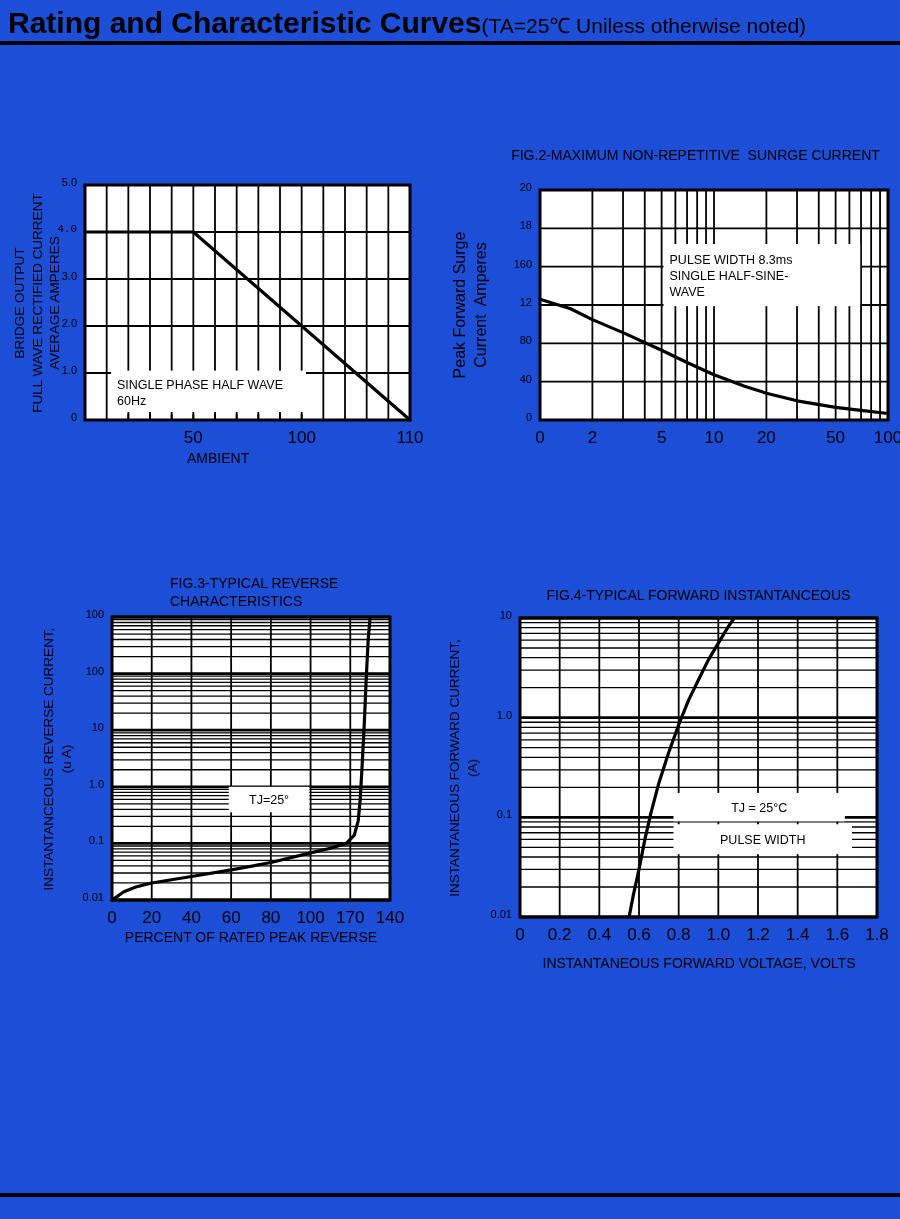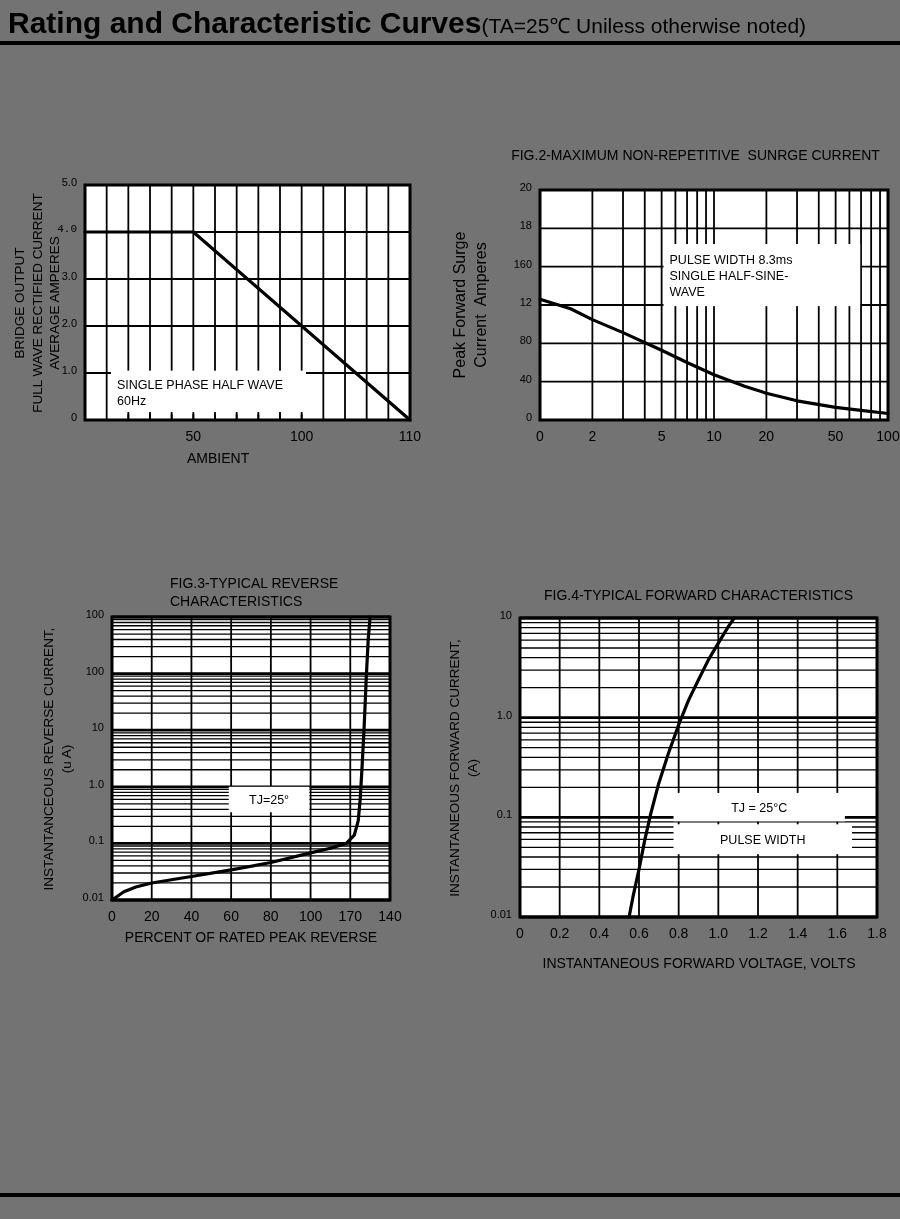--- a/index.html
+++ b/index.html
@@ -1,29 +1,29 @@
 <!DOCTYPE html>
 <html><head>
 <meta charset="utf-8">
 <style>
   html,body{margin:0;padding:0;background:#fff;}
-  #page{position:relative;width:900px;height:1219px;background:#737373;overflow:hidden;
+  #page{position:relative;width:900px;height:1219px;background:#1d4ed8;overflow:hidden;
         font-family:"Liberation Sans", sans-serif;color:#000;}
   .hdr{position:absolute;left:8px;top:6px;white-space:nowrap;}
   .hdr-main{font-size:30px;font-weight:bold;letter-spacing:0px;}
   .hdr-paren{font-size:21px;font-weight:normal;}
   .rule{position:absolute;left:0;width:900px;height:4px;background:#000;}
   .rule-top{top:41px;}
   .rule-bottom{top:1193px;}
   .fig-title{position:absolute;font-size:14px;line-height:1.3;white-space:pre-wrap;}
   .xlab{position:absolute;font-size:14px;white-space:pre-wrap;}
   .ylab{position:absolute;text-align:center;line-height:1.3;white-space:pre-wrap;
         transform:translate(-50%,-50%) rotate(-90deg);}
   .plot{position:absolute;overflow:visible;}
-  .xtick{position:absolute;width:56px;text-align:center;font-size:14px;}
+  .xtick{position:absolute;width:56px;text-align:center;font-size:17px;}
   .ytick{position:absolute;width:50px;text-align:right;font-size:11px;}
 </style>
 </head>
 <body>
 
 <div id="page">
   <div class="hdr"><span class="hdr-main">Rating and Characteristic Curves</span><span class="hdr-paren">(TA=25℃ Uniless otherwise noted)</span></div>
   <div class="rule rule-top"></div>
 
   <div class="ylab" id="fig1-ylab" style="left: 37px; top: 302.5px; width: 305px; font-size: 13.5px;">BRIDGE OUTPUT
@@ -169,21 +169,21 @@
       <line x1="0" y1="5.485106736256" x2="278" y2="5.485106736256" stroke="#000" stroke-width="1.3"></line>
       <line x1="0" y1="2.5898739657342276" x2="278" y2="2.5898739657342276" stroke="#000" stroke-width="1.3"></line>
       <line x1="0" y1="0" x2="278" y2="0" stroke="#000" stroke-width="2.8"></line>
       <rect x="116.75999999999999" y="169.79999999999998" width="80.61999999999999" height="25.47" fill="#fff"></rect>
       <text x="157.07" y="187.33499999999998" font-size="12.5" font-family="&quot;Liberation Sans&quot;, sans-serif" text-anchor="middle" fill="#000">TJ=25°</text>
       <path d="M0.0 283.0L11.9 274.7L23.8 270.0L39.7 266.0L79.4 259.5L119.1 252.9L158.9 245.5L198.6 235.9L218.4 231.3L234.3 226.4L242.3 218.1L246.2 203.9L248.2 182.4L250.2 147.3L252.2 108.7L254.2 62.1L256.2 22.5L258.1 0.0" fill="none" stroke="#000" stroke-width="3.2" stroke-linejoin="round" stroke-linecap="round"></path>
       <rect x="0" y="0" width="278" height="283" fill="none" stroke="#000" stroke-width="3"></rect>
     </svg>
   <div class="xlab" id="fig3-xlab" style="left: 101px; top: 929px; width: 300px; text-align: center;">PERCENT OF RATED PEAK REVERSE</div>
 
-  <div class="fig-title" id="fig4-title" style="left: 520px; top: 586px; width: 357px; text-align: center;">FIG.4-TYPICAL FORWARD CHARACTERISTICS</div>
+  <div class="fig-title" id="fig4-title" style="left: 520px; top: 586px; width: 357px; text-align: center;">FIG.4-TYPICAL FORWARD INSTANTANCEOUS</div>
   <div class="ylab" id="fig4-ylab" style="left: 464px; top: 767.5px; width: 369px; font-size: 13.5px;">INSTANTANEOUS FORWARD CURRENT,
 (A)</div>
   <svg class="plot" id="fig4-svg" viewBox="0 0 357 299" style="left: 520px; top: 618px; width: 357px; height: 299px;">
       <rect x="0" y="0" width="357" height="299" fill="#fff"></rect>
       <line x1="0" y1="0" x2="0" y2="299" stroke="#000" stroke-width="1.8"></line>
       <line x1="39.66666666666667" y1="0" x2="39.66666666666667" y2="299" stroke="#000" stroke-width="1.8"></line>
       <line x1="79.33333333333334" y1="0" x2="79.33333333333334" y2="299" stroke="#000" stroke-width="1.8"></line>
       <line x1="119.00000000000001" y1="0" x2="119.00000000000001" y2="299" stroke="#000" stroke-width="1.8"></line>
       <line x1="158.66666666666669" y1="0" x2="158.66666666666669" y2="299" stroke="#000" stroke-width="1.8"></line>
       <line x1="198.33333333333334" y1="0" x2="198.33333333333334" y2="299" stroke="#000" stroke-width="1.8"></line>

